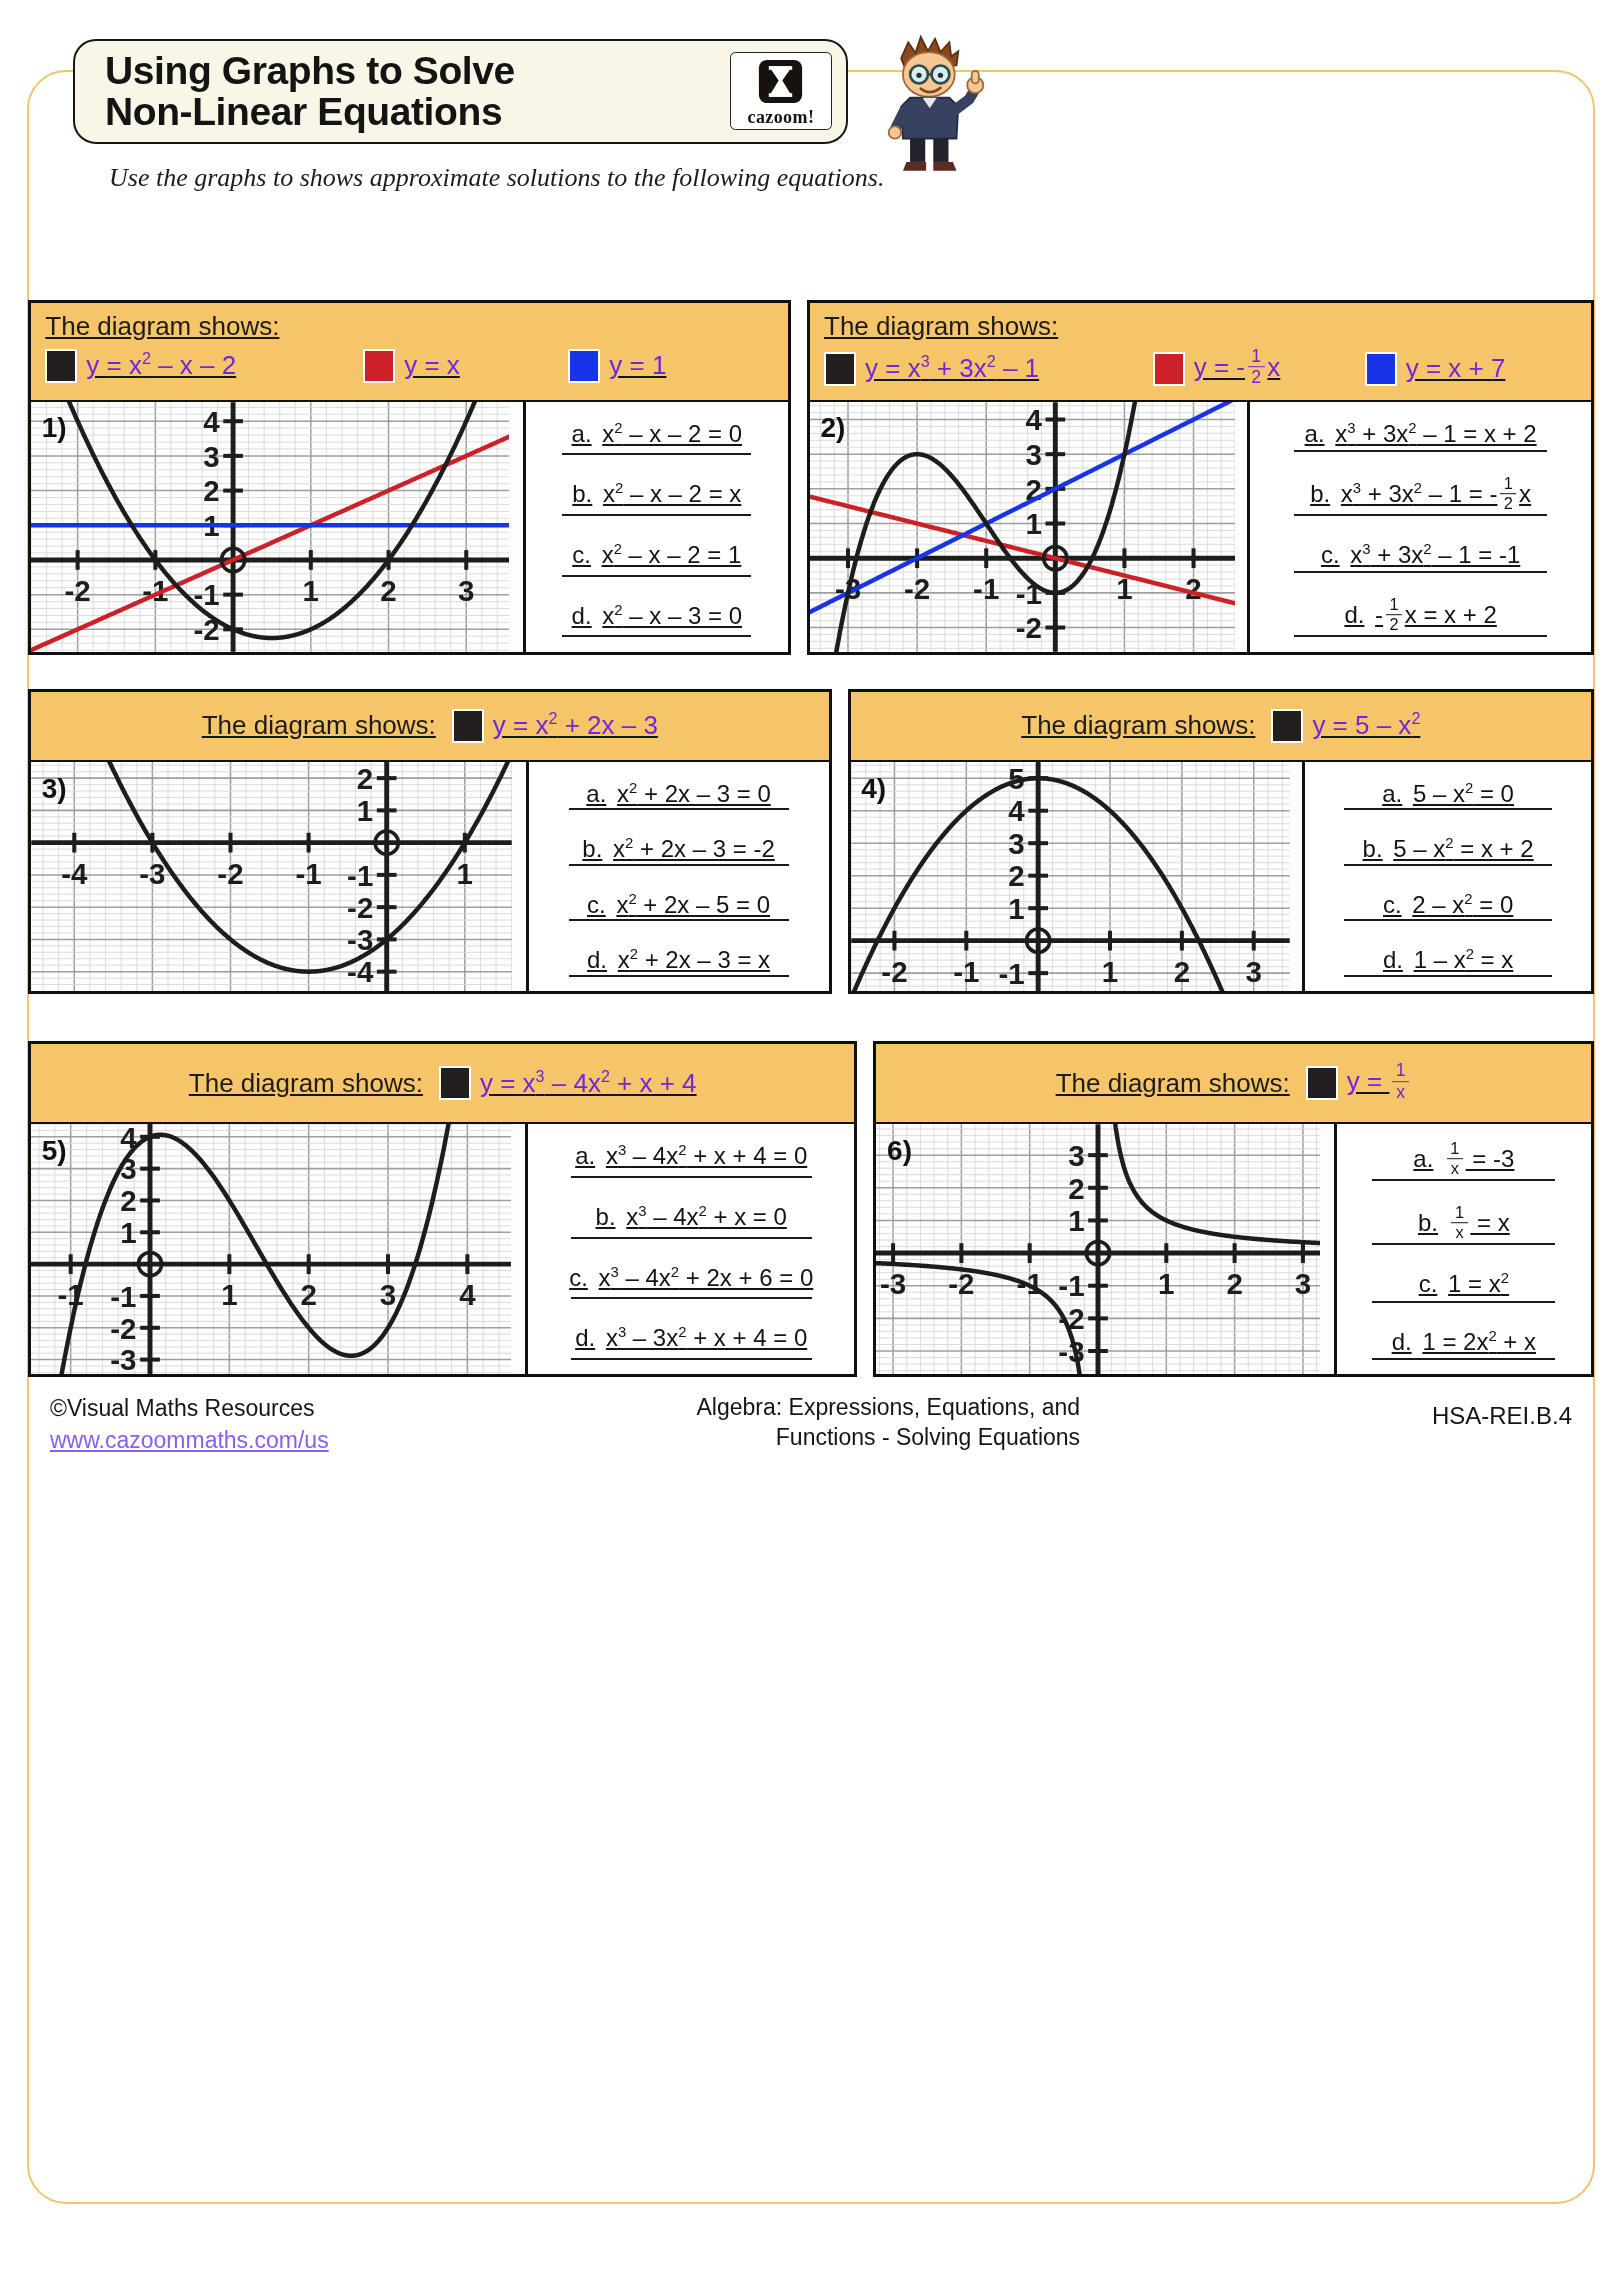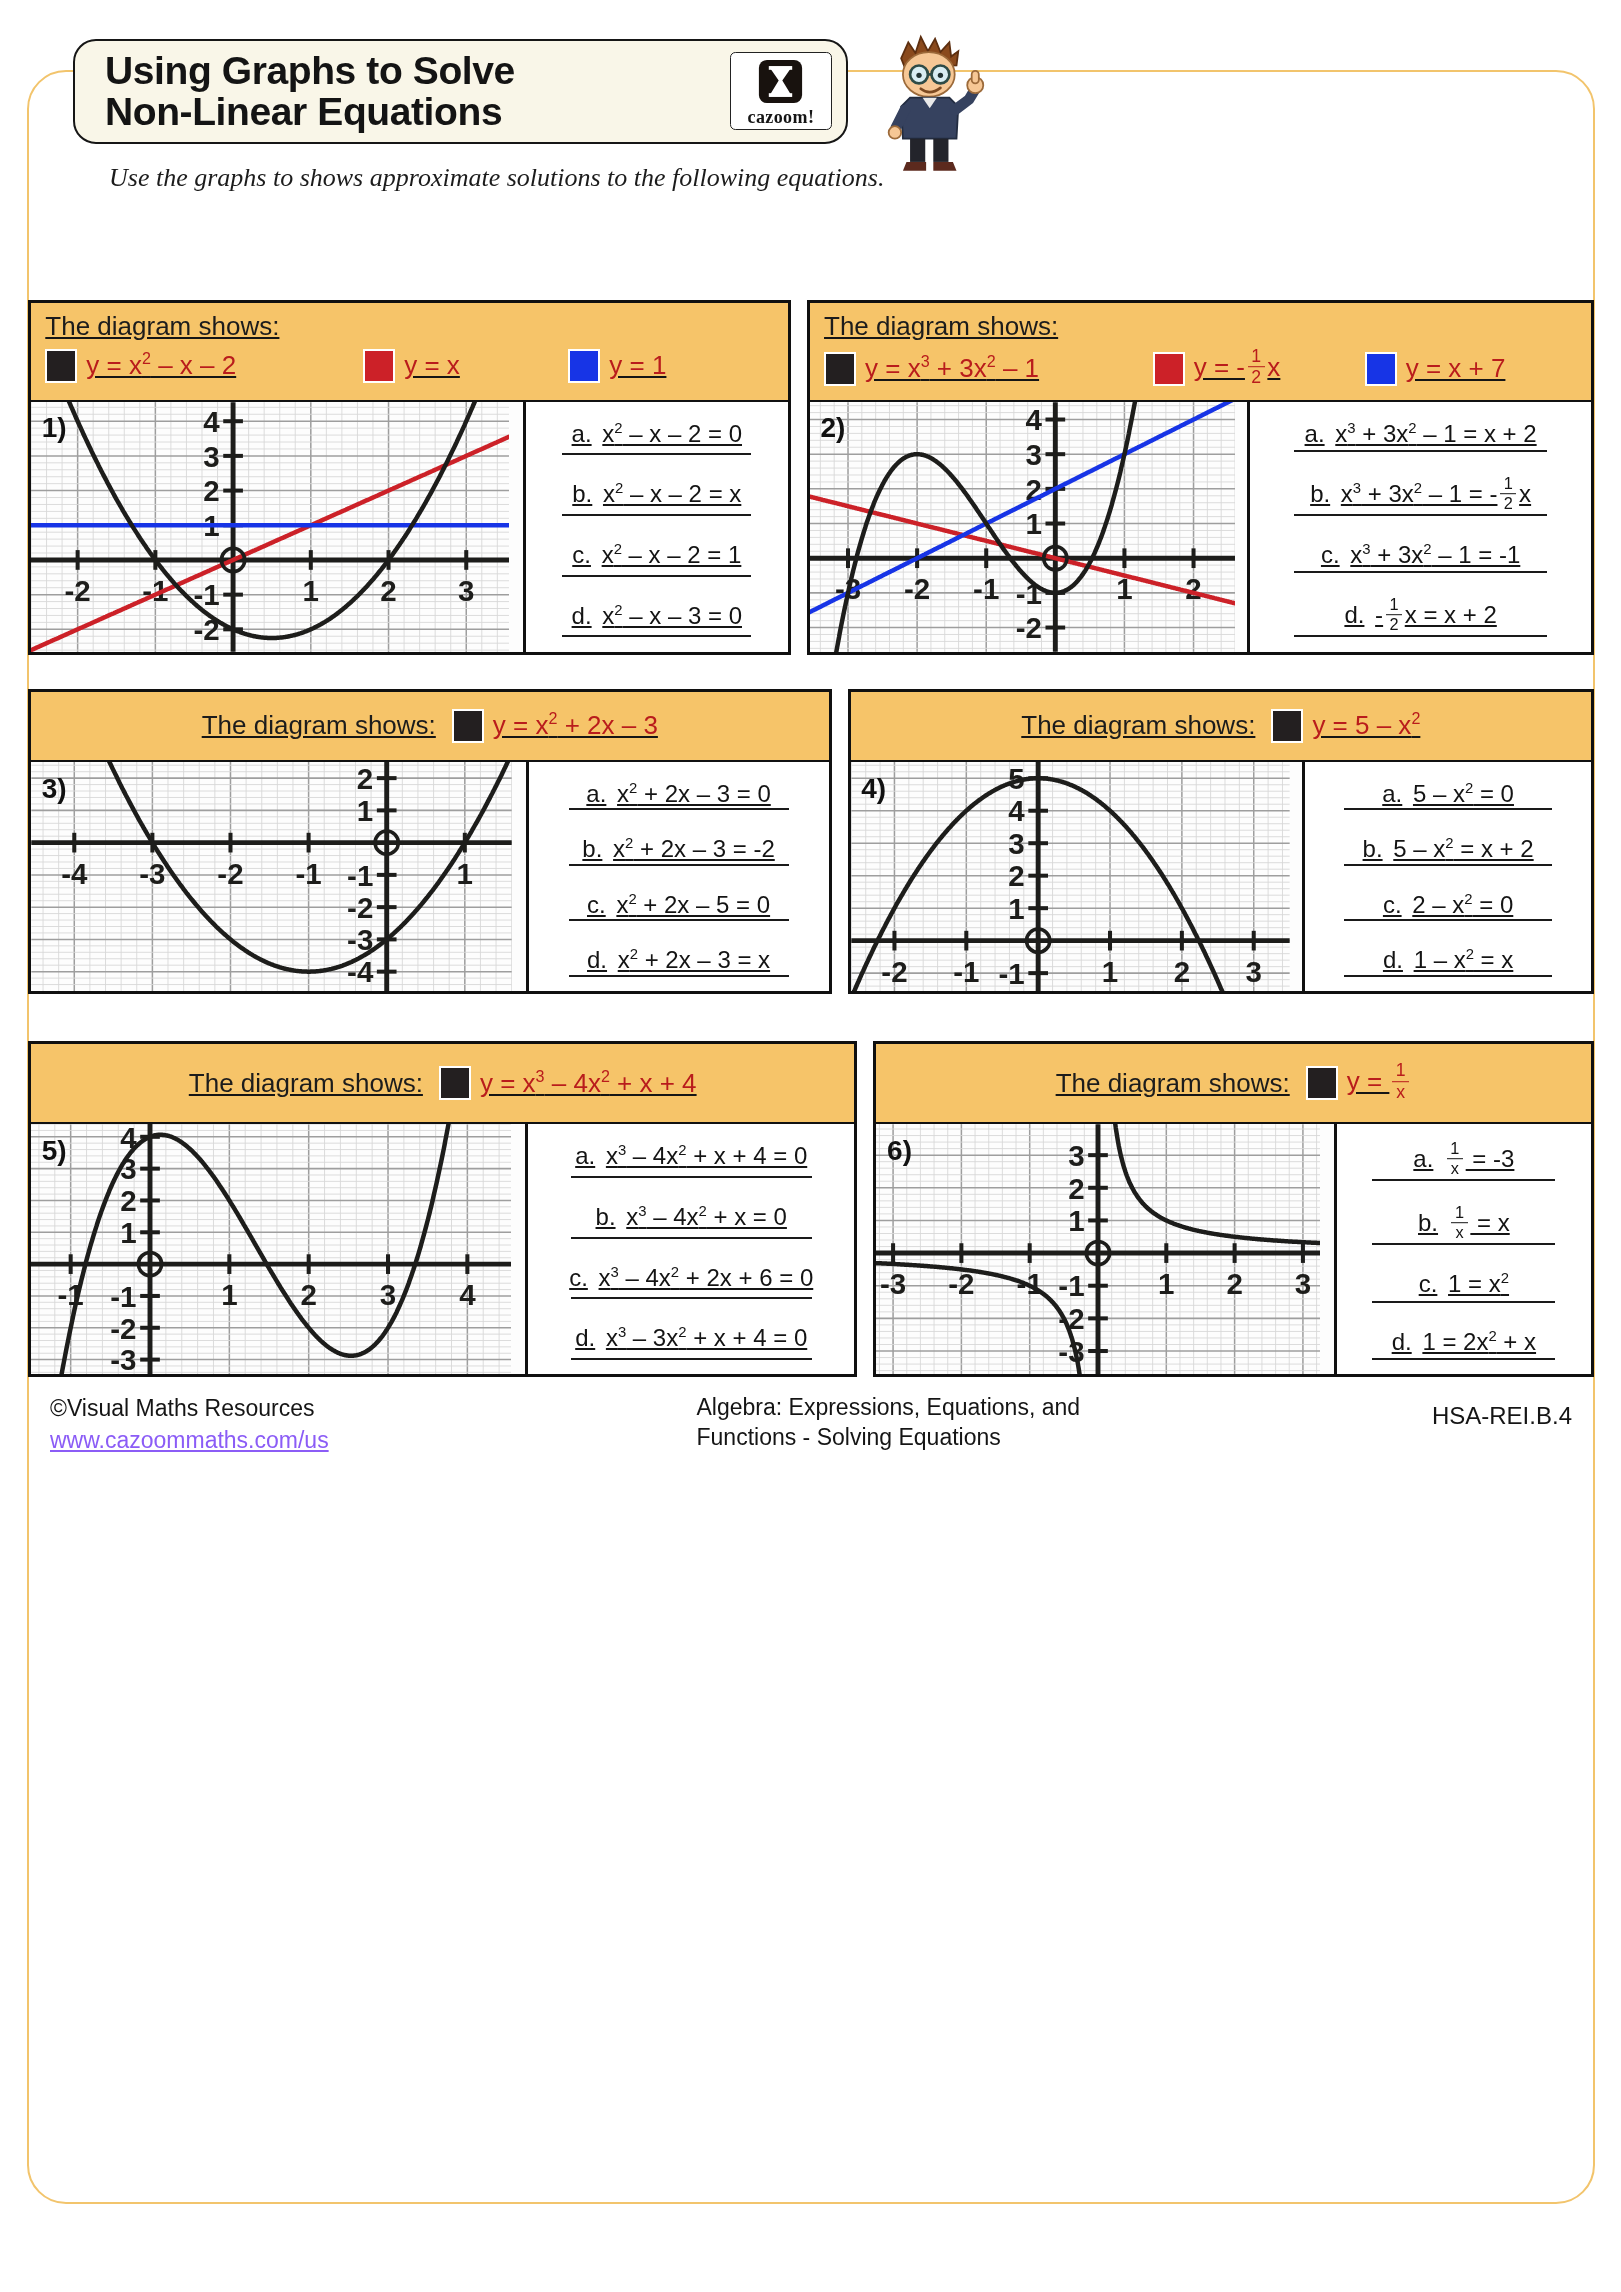--- a/index.html
+++ b/index.html
@@ -32,21 +32,21 @@
   .phdr-legend{display:flex;align-items:center;margin-top:7.2px;}
   .phdr-legend .leg{flex:1;display:flex;align-items:center;gap:9px;}
   .phdr-legend .leg:first-child{flex:1.55;}
   .phdr.center{display:flex;align-items:center;justify-content:center;gap:16px;}
   .phdr.center .phdr-label{margin:0;}
   .phdr.center .phdr-legend{margin:0;}
   .row1 .phdr{height:82px;}
   .row2 .phdr{height:54px;}
   .row3 .phdr{height:64px;}
   .sq{width:28px;height:30px;border:2.7px solid #fff;display:inline-block;flex:none;}
-  .leq{font-size:26px;color:#b91c1c;white-space:nowrap;}
+  .leq{font-size:26px;color:#6d28d9;white-space:nowrap;}
 
   .pbody{display:flex;flex:1;min-height:0;}
   .row1 .pbody{height:509px;}
   .row2 .pbody{height:519px;}
   .row3 .pbody{height:545px;}
   .gwrap{position:relative;background:#fdfdfd;overflow:hidden;flex:none;}
   .gw56{width:56%;}.gw60{width:60%;}.gw61{width:61%;}.gw62{width:62%;}.gw64{width:64%;}.gw65{width:65%;}
   .gnum{position:absolute;top:10.7px;left:10.7px;font-weight:bold;font-size:28px;color:#111;z-index:2;}
   .gwrap svg{display:block;}
   .gwrap text{font-family:"Liberation Sans",sans-serif;font-weight:600;font-size:33px;fill:#1d1d1b;}
@@ -59,21 +59,21 @@
 
   sup{font-size:62%;line-height:0;vertical-align:super;}
   .frac{display:inline-flex;flex-direction:column;align-items:center;vertical-align:middle;
         line-height:1.05;font-size:.68em;margin:0 2.7px;transform:translateY(-1.8px);}
   .frac .num{border-bottom:1.8px solid currentColor;padding:0 3.6px 0.9px;}
   .frac .den{padding-top:0.9px;}
 
   .footer{display:flex;justify-content:space-between;align-items:flex-start;padding:0 50px;margin-top:16px;font-size:23px;gap:16px;}
   .f-left{line-height:1.35;}
   .f-link{color:#8b5cf6;}
-  .f-center{text-align:left;line-height:1.3;margin-left:16px;}
+  .f-center{text-align:right;line-height:1.3;margin-left:16px;}
   .f-right{margin-top:9px;font-size:24px;}
 </style>
 </head>
 <body>
 
 <div class="frame"></div>
 
 <div class="content">
   <div class="title-row">
     <div class="title-box">

